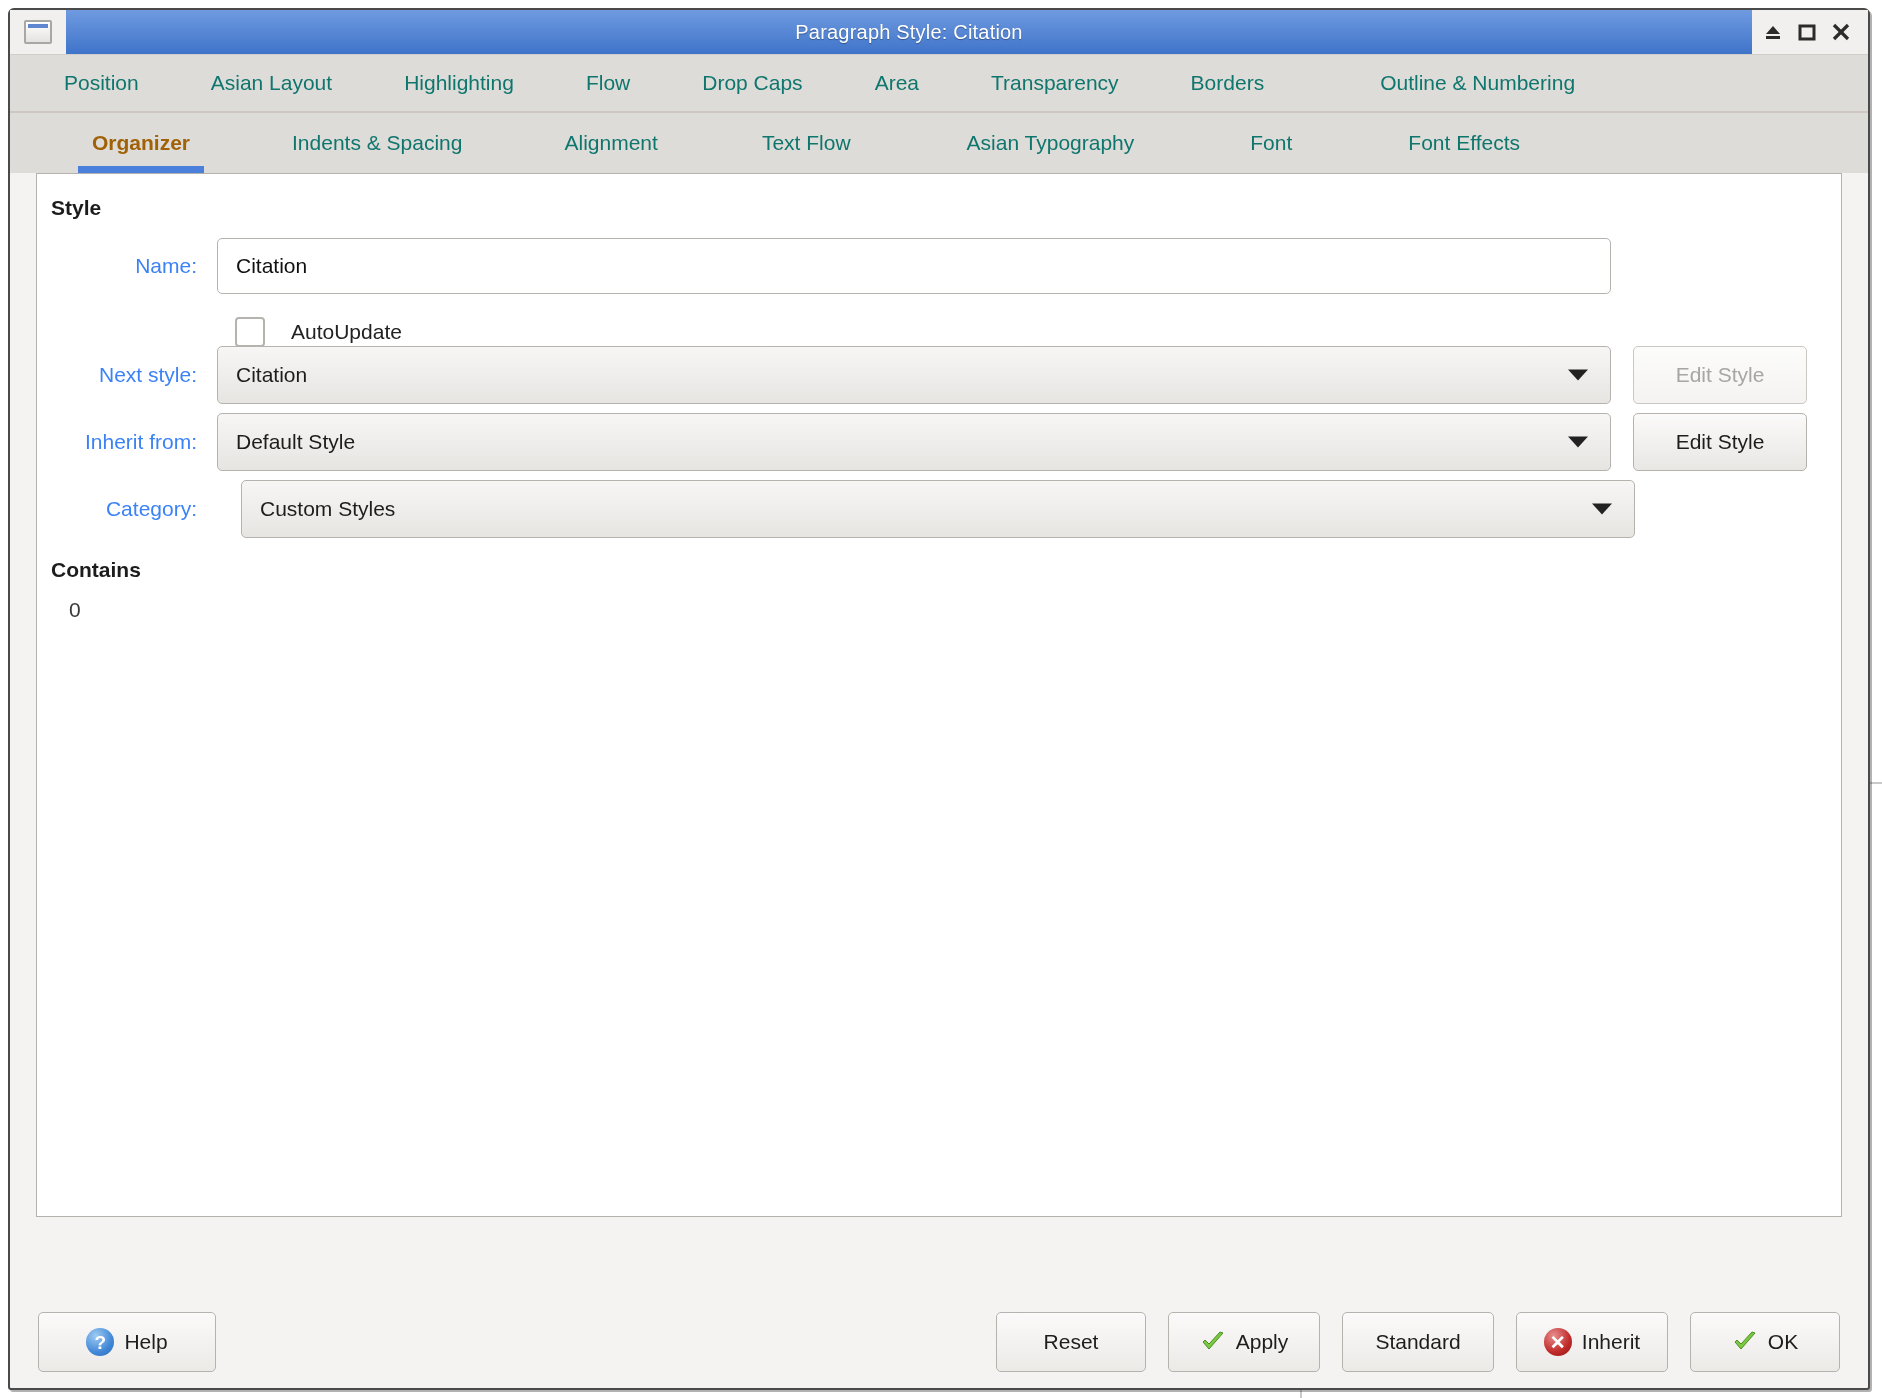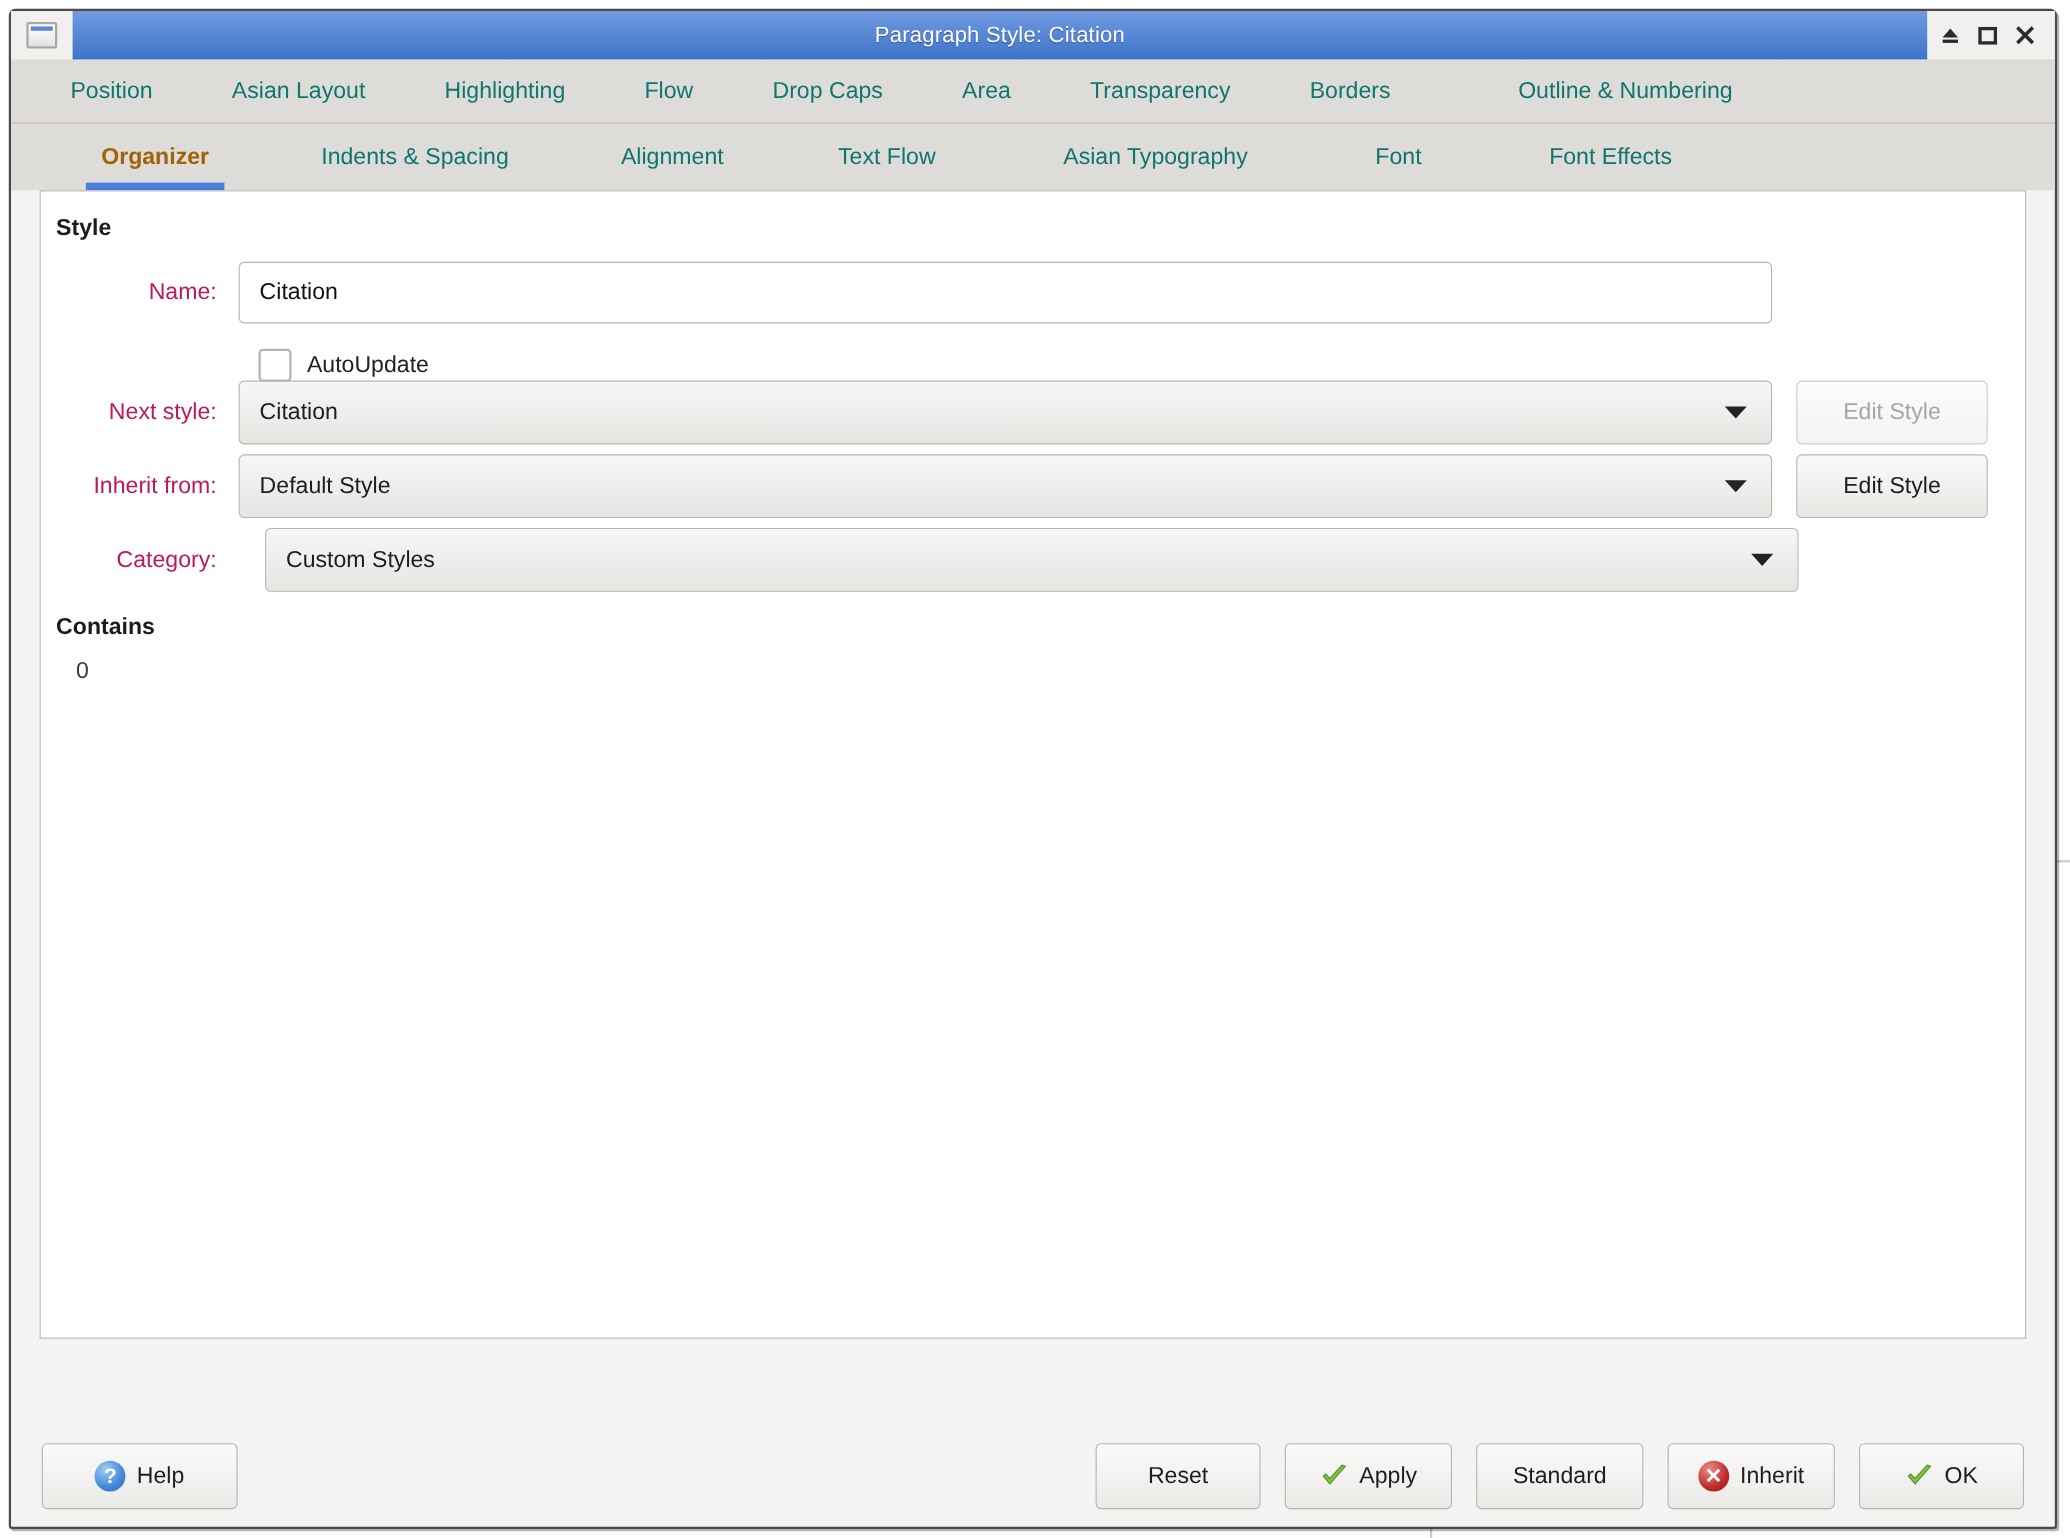--- a/index.html
+++ b/index.html
@@ -168,21 +168,21 @@
     color: #1c1c1c;
   }
 
   .form-row {
     display: flex;
     align-items: center;
     position: absolute;
   }
   .row-label {
     font-size: 21px;
-    color: #be185d;
+    color: #3b82f6;
     width: 180px;
     text-align: right;
     padding-right: 20px;
     box-sizing: border-box;
   }
 
   .text-input {
     height: 56px;
     border: 1px solid #b6b3af;
     border-radius: 5px;
@@ -217,21 +217,21 @@
     width: 0; height: 0;
     border-left: 10px solid transparent;
     border-right: 10px solid transparent;
     border-top: 11px solid #222222;
   }
 
   .checkbox-row {
     position: absolute;
     display: flex;
     align-items: center;
-    gap: 14px;
+    gap: 26px;
   }
   .checkbox {
     width: 30px;
     height: 30px;
     border: 2px solid #b6b3af;
     border-radius: 4px;
     background: #ffffff;
     box-sizing: border-box;
     cursor: pointer;
   }

